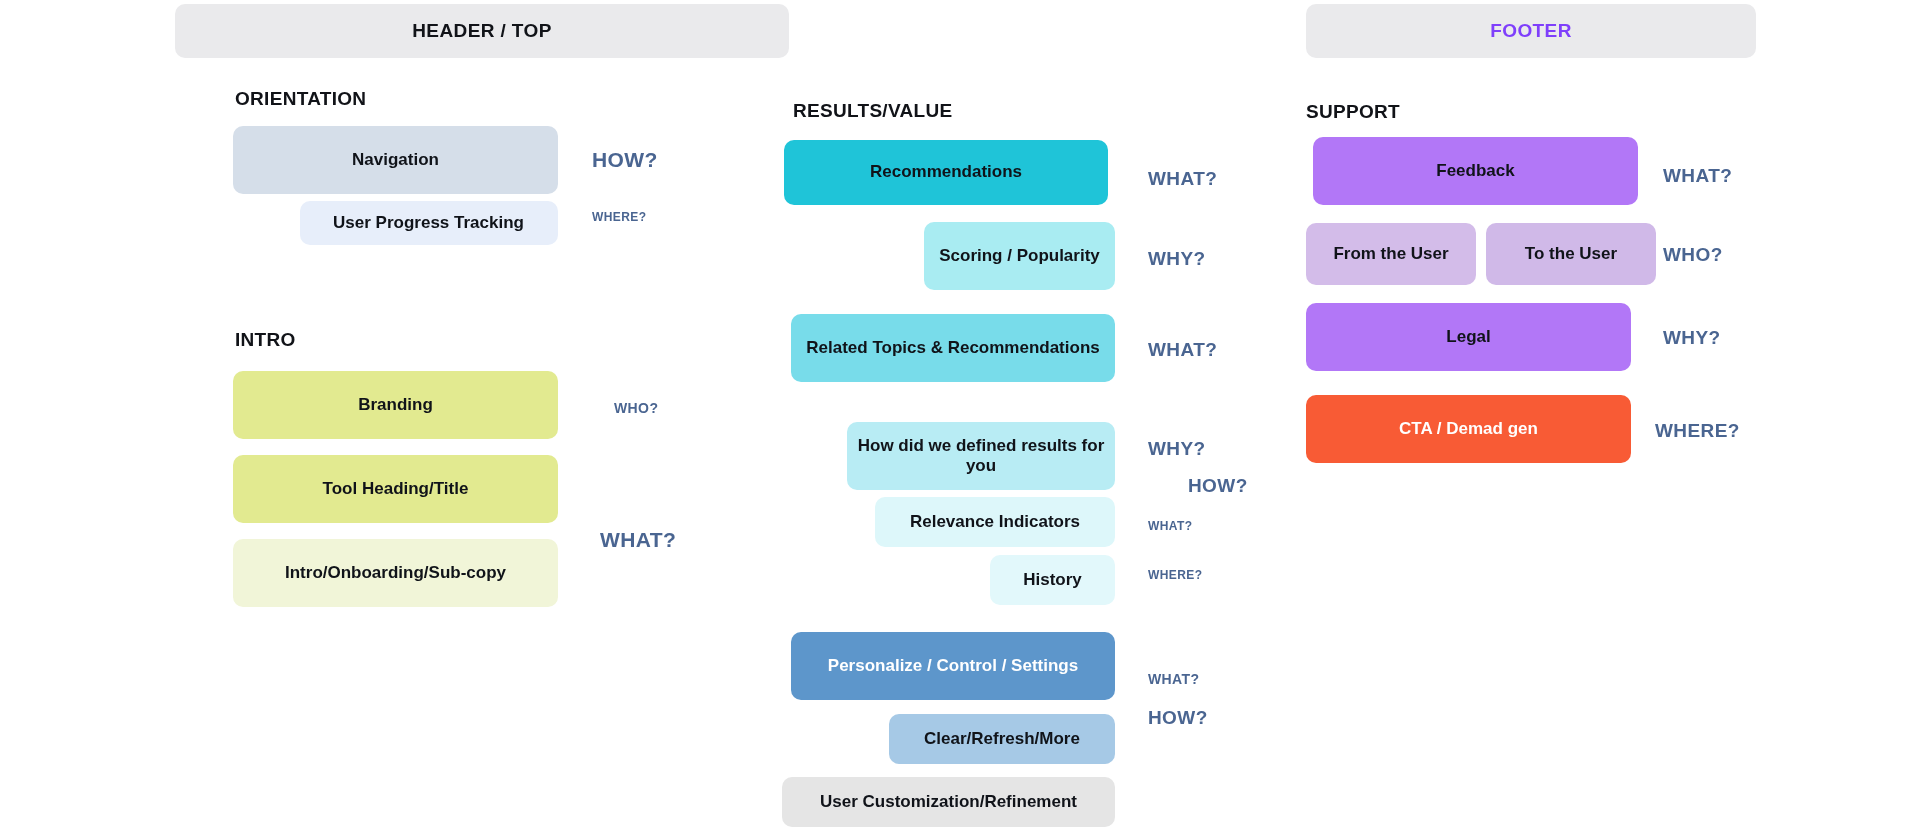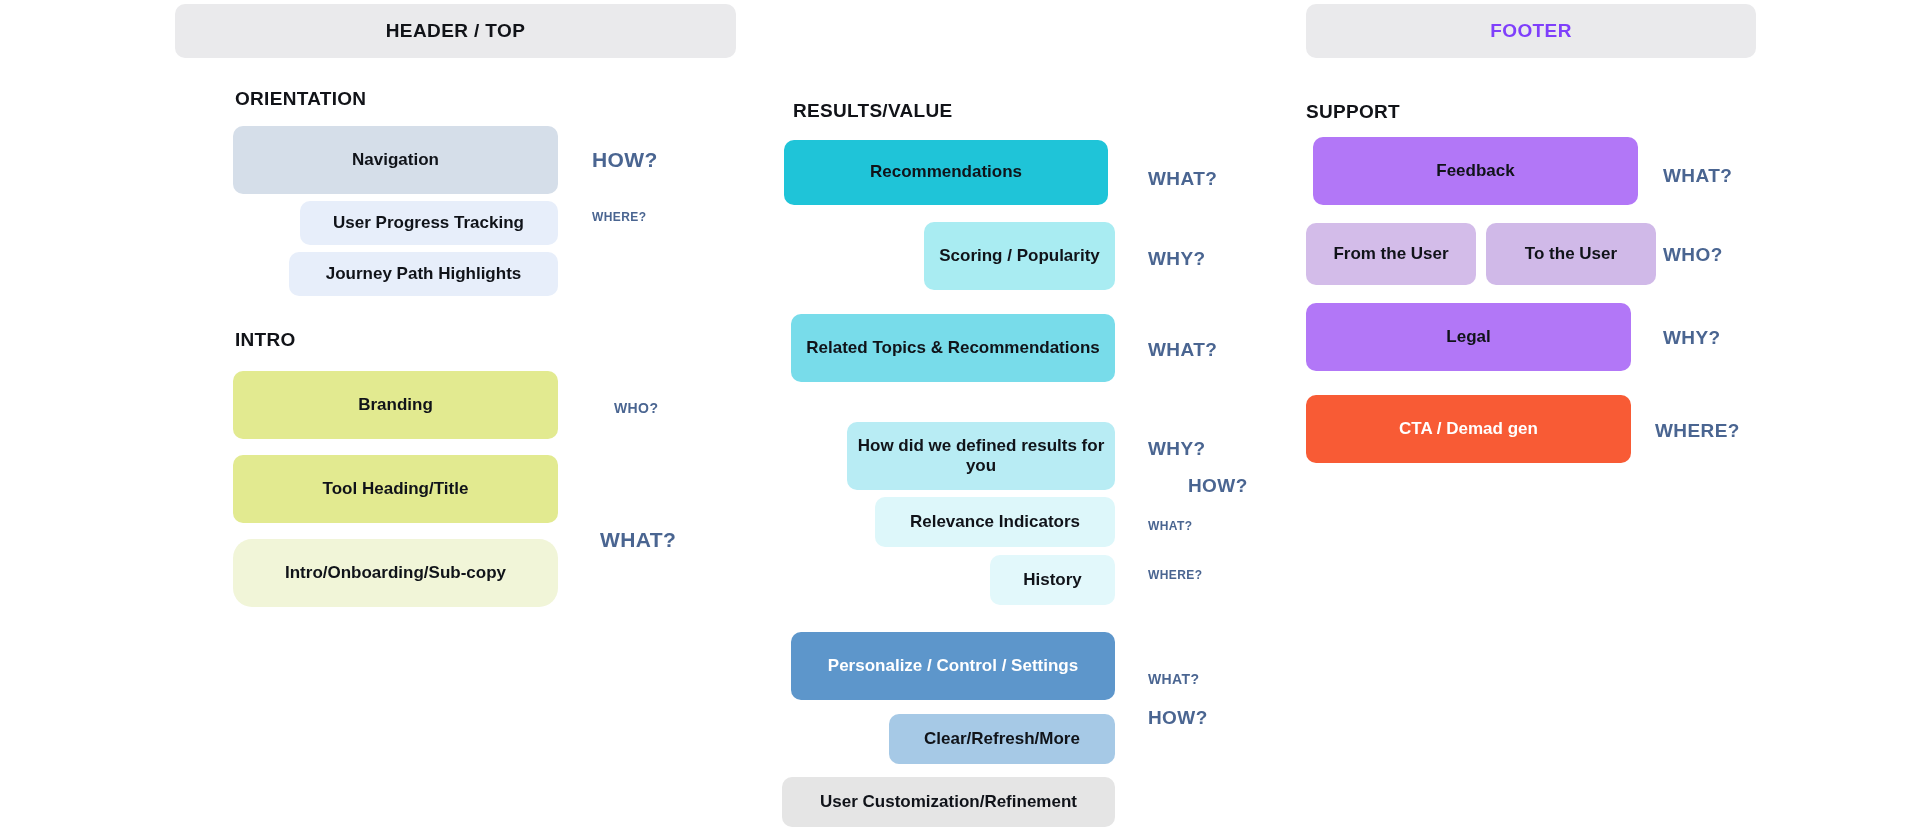--- a/index.html
+++ b/index.html
@@ -25,21 +25,21 @@
     height: 54px;
     background: #eaeaec;
     border-radius: 10px;
     display: flex;
     align-items: center;
     justify-content: center;
     font-weight: bold;
     font-size: 19px;
     letter-spacing: 0.4px;
   }
-  .banner-1 { left: 175px;  top: 4px;  width: 561px; color: #111318; }
+  .banner-1 { left: 175px;  top: 4px;  width: 614px; color: #111318; }
   .banner-2 { left: 733px;  top: 2px;  width: 527px; color: #4a93e0; }
   .banner-3 { left: 1306px; top: 4px;  width: 450px; color: #7f3ffb; }
 
   
   .section-title {
     position: absolute;
     font-weight: bold;
     font-size: 19px;
     color: #111318;
     letter-spacing: 0.3px;
@@ -86,27 +86,26 @@
 
   <div class="section-title st-orientation">ORIENTATION</div>
   <div class="section-title st-intro">INTRO</div>
   <div class="section-title st-results">RESULTS/VALUE</div>
   <div class="section-title st-support">SUPPORT</div>
 
   <div class="box" style="left:233px; top:126px; width:325px; height:68px; background:#d5dee9; font-size:17px;">Navigation</div>
 
   <div class="box" style="left:300px; top:201px; width:258px; height:44px; background:#e7eefa; font-size:17px;padding-left:9px;">User Progress Tracking</div>
 
-  <div class="box" style="left:289px; top:252px; width:269px; height:44px; background:#e7eefa; font-size:17px;">Journey Path Highlights</div>
 
   <div class="box" style="left:233px; top:371px; width:325px; height:68px; background:#e2ea90; font-size:17px;">Branding</div>
 
   <div class="box" style="left:233px; top:455px; width:325px; height:68px; background:#e2ea90; font-size:17px;">Tool Heading/Title</div>
 
-  <div class="box" style="left:233px; top:539px; width:325px; height:68px; background:#f1f5d8; font-size:17px;border-radius:19px;">Intro/Onboarding/Sub-copy</div>
+  <div class="box" style="left:233px; top:539px; width:325px; height:68px; background:#f1f5d8; font-size:17px;">Intro/Onboarding/Sub-copy</div>
 
   <div class="q q-xl" style="left:592px; top:148px;">HOW?</div>
   <div class="q q-sm" style="left:592px; top:210px;">WHERE?</div>
   <div class="q q-md" style="left:614px; top:400px;">WHO?</div>
   <div class="q q-xl" style="left:600px; top:528px;">WHAT?</div>
 
   <div class="box" style="left:784px; top:140px; width:324px; height:65px; background:#1fc4d8; font-size:17px;">Recommendations</div>
 
   <div class="box" style="left:924px; top:222px; width:191px; height:68px; background:#a9ecf2; font-size:17px;">Scoring / Popularity</div>
 

